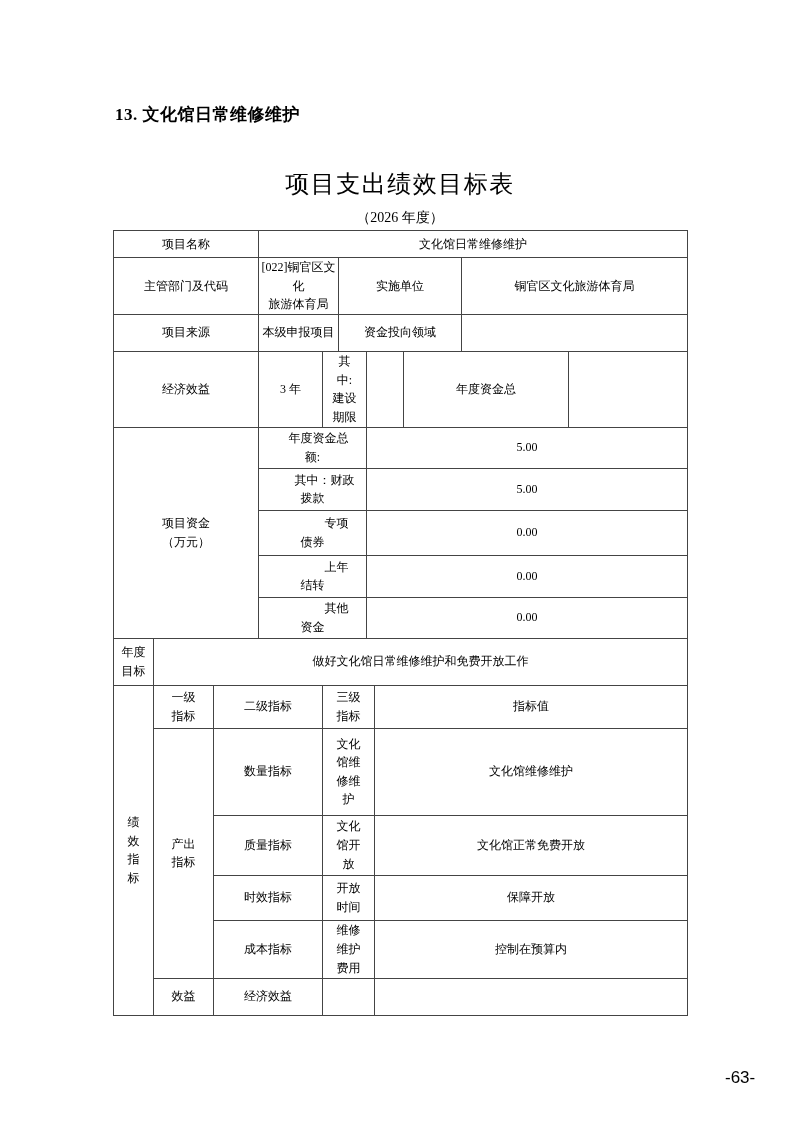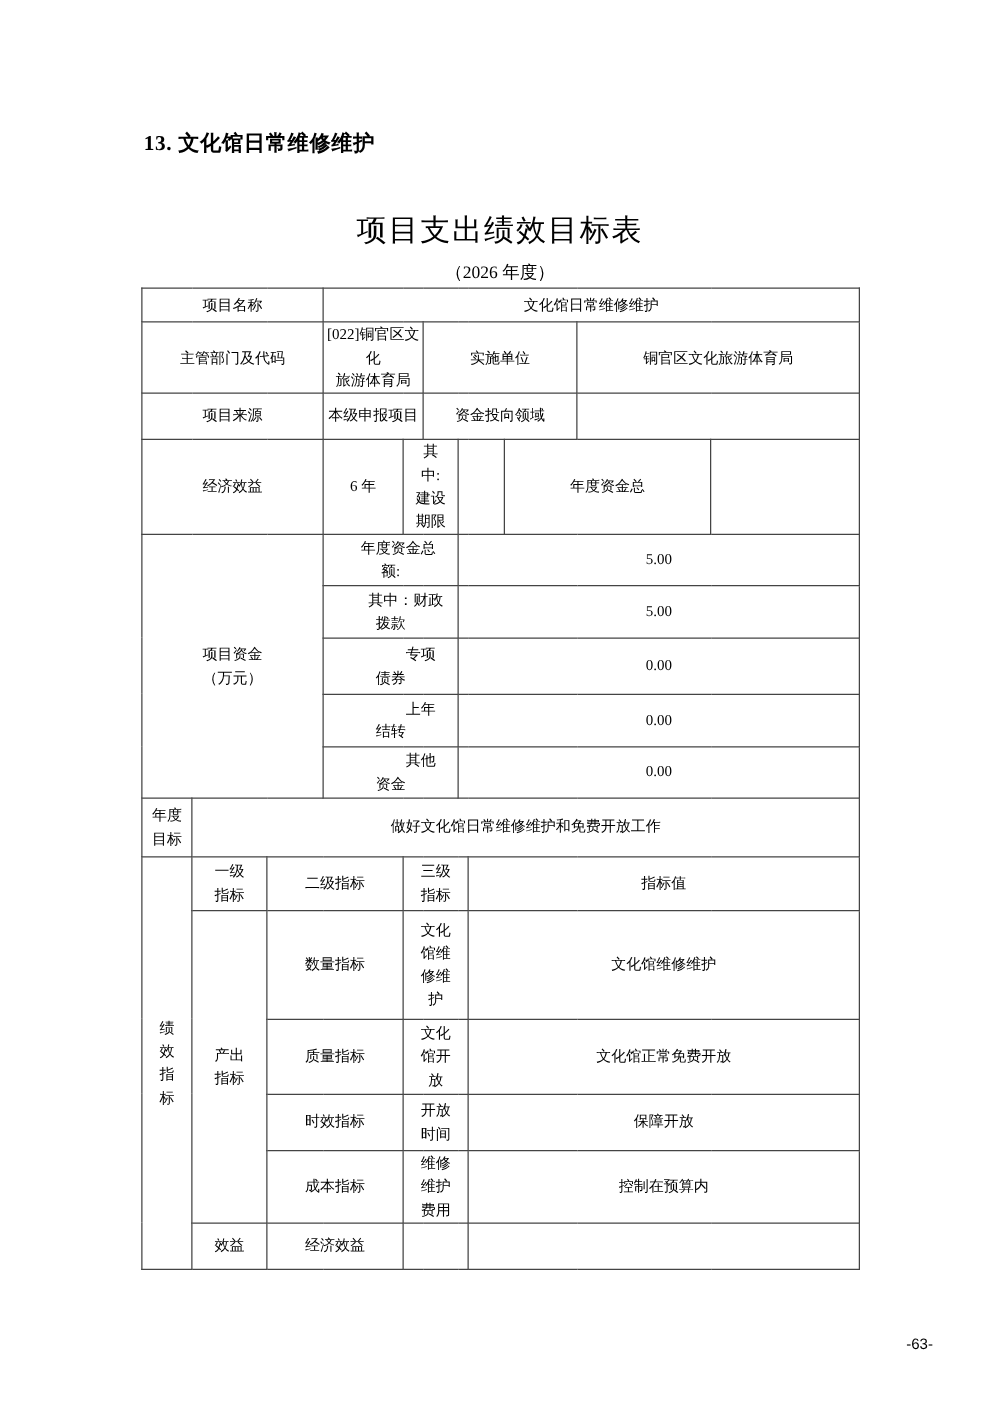--- a/index.html
+++ b/index.html
@@ -28,21 +28,21 @@
     text-align:center; vertical-align:middle; line-height:1.55;
     overflow:hidden;
   }
   .pre { white-space:pre-line; }
   .fund-label { text-align:left; padding:0 3px 0 4px; }
   .num { text-align:right; padding-right:14px; }
   .goal-text { text-align:left; padding-left:7px; }
   .dept-small { font-size:11.5px; }
   .vert { line-height:26px; }
   .pageno {
-    position:absolute; left:725px; top:1068px; font-size:12px;
+    position:absolute; left:725px; top:1068px; font-size:17px;
     font-family:"Liberation Sans","DejaVu Sans",sans-serif;
   }
 </style>
 </head>
 <body>
 
 <div class="heading">13. 文化馆日常维修维护</div>
 <div class="title">项目支出绩效目标表</div>
 <div class="subtitle">（2026 年度）</div>
 
@@ -77,21 +77,21 @@
 
   <tr style="height:37px">
     <td colspan="3">项目来源</td>
     <td colspan="2">本级申报项目</td>
     <td colspan="4">资金投向领域</td>
     <td colspan="2"></td>
   </tr>
 
   <tr style="height:76px">
     <td colspan="3">经济效益</td>
-    <td>6 年</td>
+    <td>3 年</td>
     <td colspan="2" class="pre">其
 中:
 建设
 期限</td>
     <td colspan="2"></td>
     <td colspan="2">年度资金总</td>
     <td></td>
   </tr>
 
   <tr style="height:41px">

